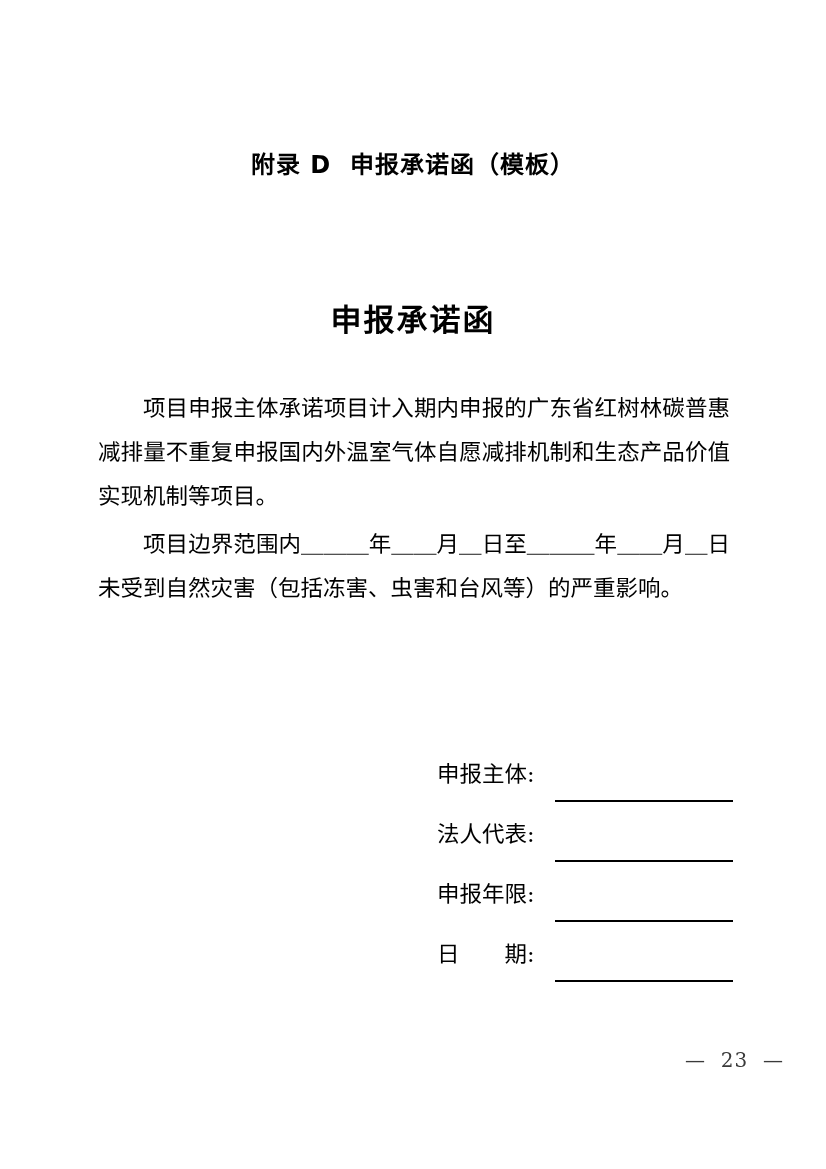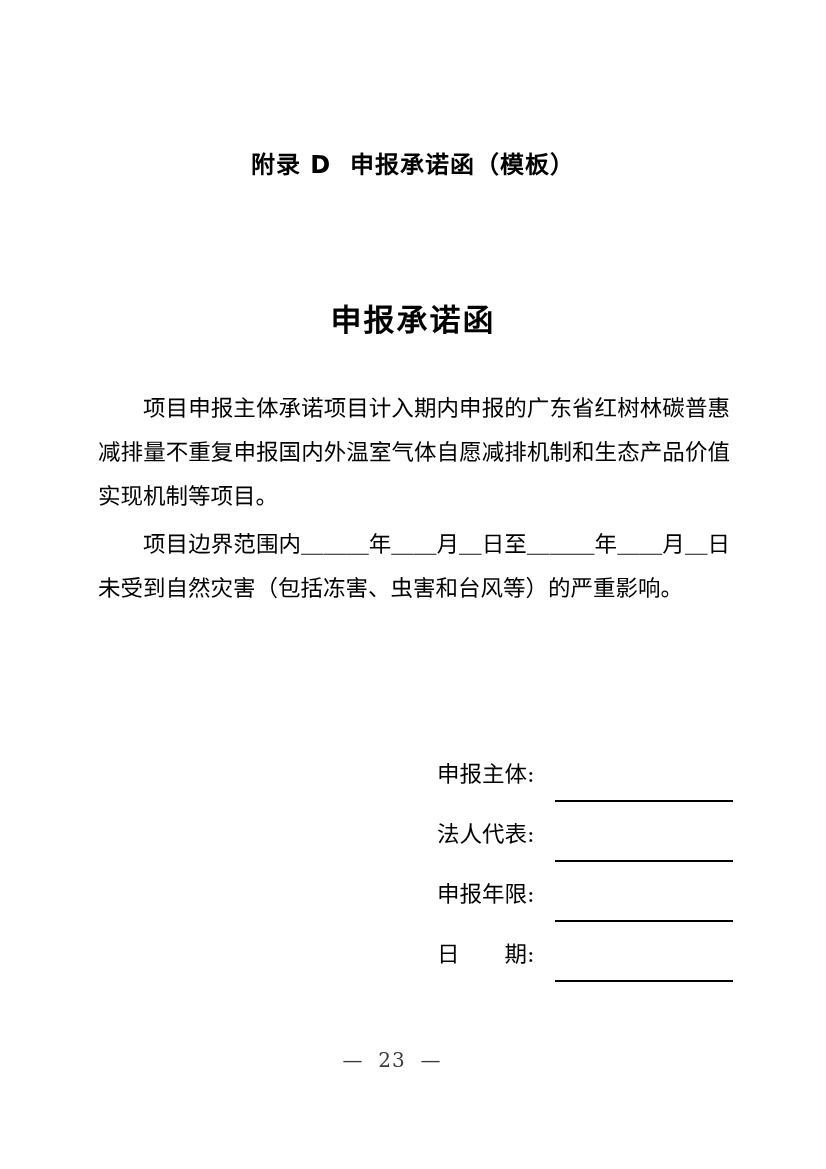--- a/index.html
+++ b/index.html
@@ -103,21 +103,21 @@
     height: 0;
     border-bottom: 2px solid #000000;
   }
 
   
   .page-footer {
     position: absolute;
     top: 1046px;
     left: 0;
     width: 826px;
-    text-align: center;
+    text-align: right;
     font-size: 20px;
     line-height: 28px;
     letter-spacing: 1px;
     white-space: pre;
     padding-right: 42px;
     box-sizing: border-box;
     color: #3a3a3a;
   }
 </style>
 </head>

